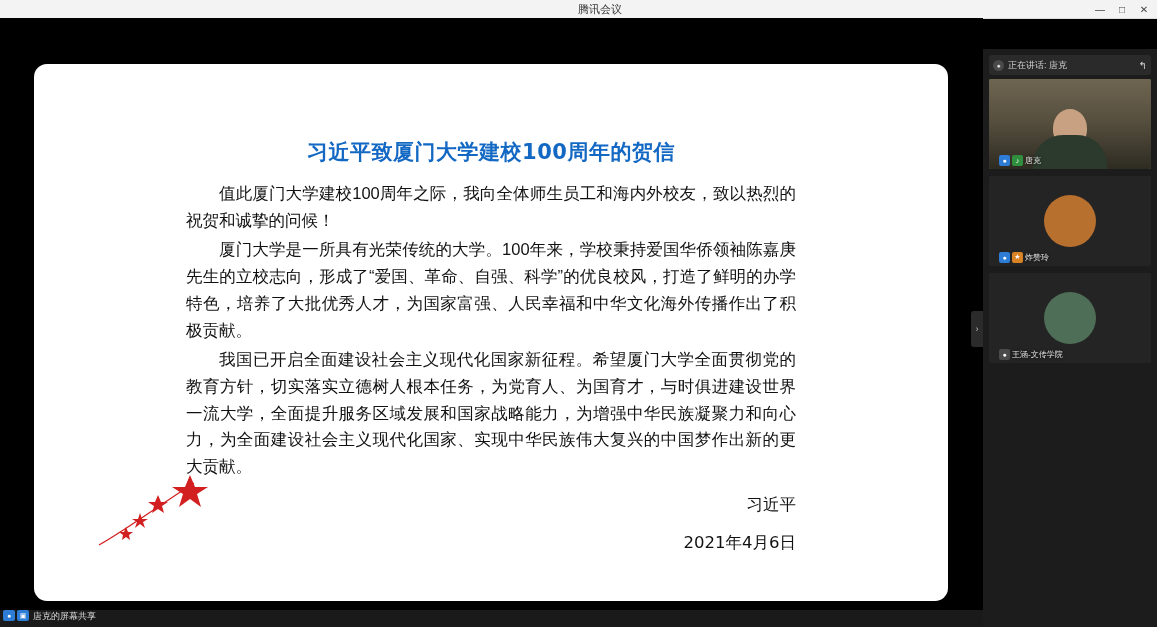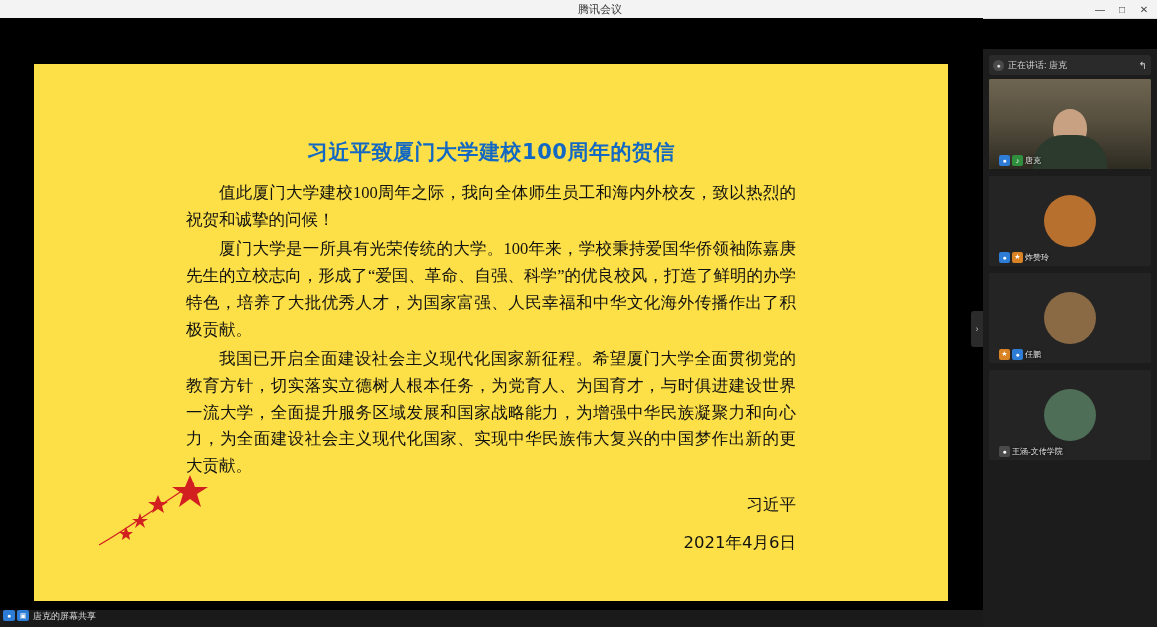--- a/index.html
+++ b/index.html
@@ -71,35 +71,36 @@
     width: 914px;
     height: 595px;
     background: #000;
   }
   .slide {
     position: absolute;
     left: 34px;
     top: 46px;
     width: 914px;
     height: 537px;
-    background: #fde047;
-    overflow: hidden;
+    background: #ffffff;
+    overflow: hidden;
+    border-radius: 13px;
   }
   .slide-title {
     margin-top: 74px;
     text-align: center;
     font-family: "DejaVu Sans", sans-serif;
     font-size: 21px;
     font-weight: bold;
     color: #1268c3;
     letter-spacing: 0.5px;
   }
   .slide-body {
     margin: 14px 152px 0 152px;
-    font-family: Liberation Serif, serif;
+    font-family: Liberation Sans, sans-serif;
     font-size: 16.5px;
     line-height: 1.62;
     color: #111;
     text-align: justify;
   }
   .slide-body p {
     margin: 0 0 3px 0;
     text-indent: 2em;
   }
   .sign {
@@ -345,29 +346,20 @@
       <div class="tile">
         <div class="video-bg" style="background:#242424"></div>
         <div class="avatar" style="background:#b8702f"></div>
         <div class="nameplate">
           <div class="badge blue">●</div>
           <div class="badge host">★</div>
           <div class="pname">炸赞玲</div>
         </div>
       </div>
 
-      <div class="tile">
-        <div class="video-bg" style="background:#242424"></div>
-        <div class="avatar" style="background:#8a6a45"></div>
-        <div class="nameplate">
-          <div class="badge host">★</div>
-          <div class="badge blue">●</div>
-          <div class="pname">任鹏</div>
-        </div>
-      </div>
 
 
       <div class="tile">
         <div class="video-bg" style="background:#242424"></div>
         <div class="avatar" style="background:#4e6e57"></div>
         <div class="nameplate">
           <div class="badge" style="background:#4a4a4a">●</div>
           <div class="pname">王涵-文传学院</div>
         </div>
       </div>

